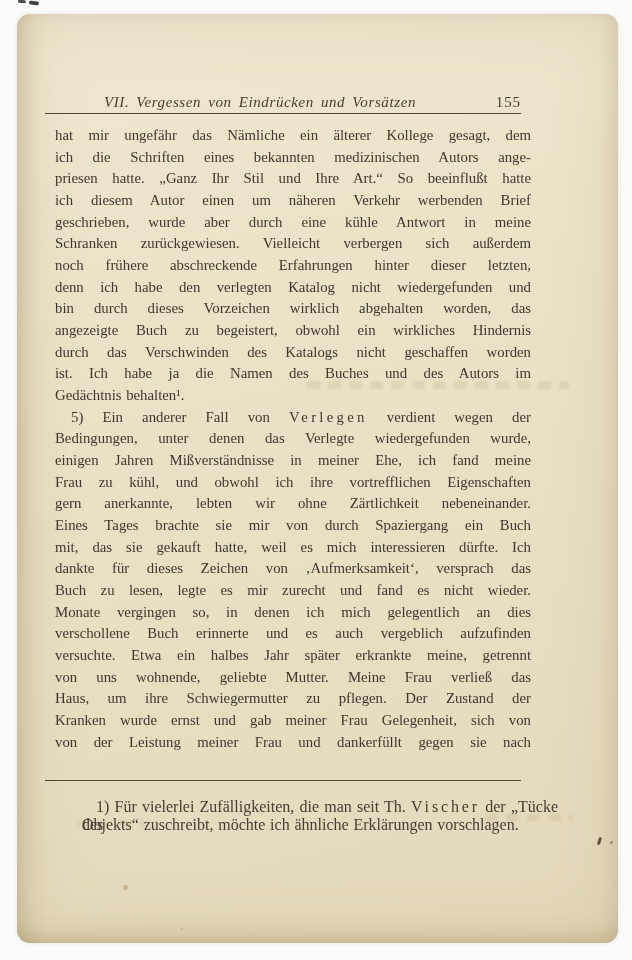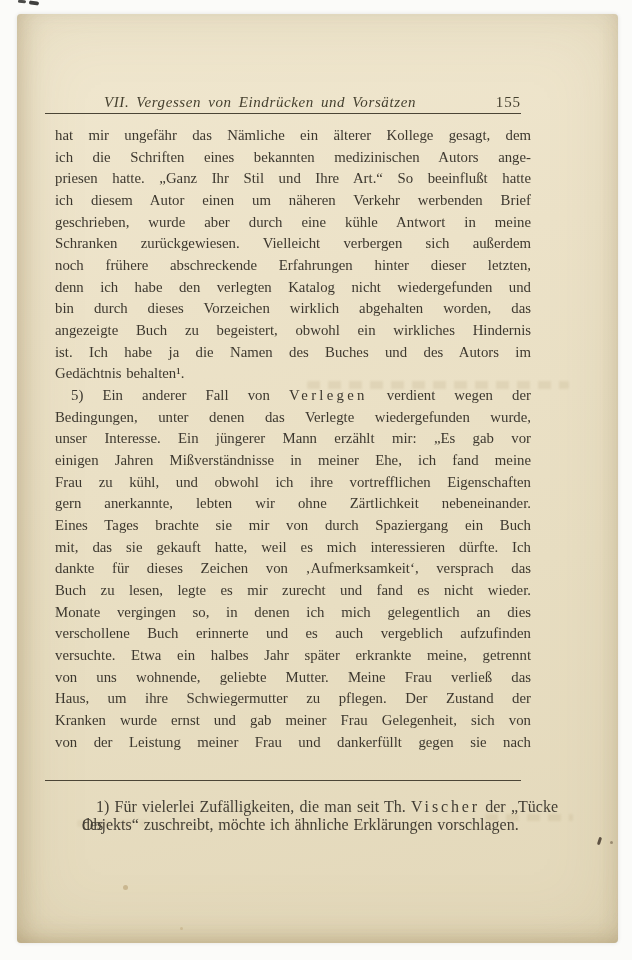--- a/index.html
+++ b/index.html
@@ -8,21 +8,21 @@
     background: #fbfbf9;
     overflow: hidden;
     font-family: "Liberation Serif", "DejaVu Serif", serif;
   }
   .scan-surface { position: relative; width: 632px; height: 960px; }
 
   .book-page {
     position: absolute;
     left: 17px; top: 14px;
     width: 601px; height: 929px;
-    border-radius: 4px;
+    border-radius: 13px;
     background: linear-gradient(168deg, #f0e7cf 0%, #ece2c8 30%, #e8dec2 62%, #e3d8ba 100%);
     box-shadow:
       inset 0 0 70px rgba(151,128,82,0.17),
       inset 14px 0 30px -14px rgba(140,113,66,0.38),
       inset -9px 0 22px -12px rgba(140,113,66,0.22),
       inset 0 -12px 26px -12px rgba(140,113,66,0.30),
       inset 0 10px 24px -14px rgba(255,252,240,0.8),
       0 0 4px rgba(0,0,0,0.10);
   }
 
@@ -154,28 +154,28 @@
           <div class="line">hat mir ungefähr das Nämliche ein älterer Kollege gesagt, dem</div>
           <div class="line">ich die Schriften eines bekannten medizinischen Autors ange-</div>
           <div class="line">priesen hatte. „Ganz Ihr Stil und Ihre Art.“ So beeinflußt hatte</div>
           <div class="line">ich diesem Autor einen um näheren Verkehr werbenden Brief</div>
           <div class="line">geschrieben, wurde aber durch eine kühle Antwort in meine</div>
           <div class="line">Schranken zurückgewiesen. Vielleicht verbergen sich außerdem</div>
           <div class="line">noch frühere abschreckende Erfahrungen hinter dieser letzten,</div>
           <div class="line">denn ich habe den verlegten Katalog nicht wiedergefunden und</div>
           <div class="line">bin durch dieses Vorzeichen wirklich abgehalten worden, das</div>
           <div class="line">angezeigte Buch zu begeistert, obwohl ein wirkliches Hindernis</div>
+          <div class="line">durch das Verschwinden des Katalogs nicht geschaffen worden</div>
           <div class="line">ist. Ich habe ja die Namen des Buches und des Autors im</div>
           <div class="line last-line">Gedächtnis behalten¹.</div>
         </div>
 
         <div>
           <div class="line indent"><span>5) Ein anderer Fall von </span><span class="spaced-word">Verlegen</span><span> verdient wegen der</span></div>
           <div class="line">Bedingungen, unter denen das Verlegte wiedergefunden wurde,</div>
-          <div class="line">unser Interesse. Ein jüngerer Mann erzählt mir: „Es gab vor</div>
           <div class="line">einigen Jahren Mißverständnisse in meiner Ehe, ich fand meine</div>
           <div class="line">Frau zu kühl, und obwohl ich ihre vortrefflichen Eigenschaften</div>
           <div class="line">gern anerkannte, lebten wir ohne Zärtlichkeit nebeneinander.</div>
           <div class="line">Eines Tages brachte sie mir von durch Spaziergang ein Buch</div>
           <div class="line">mit, das sie gekauft hatte, weil es mich interessieren dürfte. Ich</div>
           <div class="line">dankte für dieses Zeichen von ‚Aufmerksamkeit‘, versprach das</div>
           <div class="line">Buch zu lesen, legte es mir zurecht und fand es nicht wieder.</div>
           <div class="line">Monate vergingen so, in denen ich mich gelegentlich an dies</div>
           <div class="line">verschollene Buch erinnerte und es auch vergeblich aufzufinden</div>
           <div class="line">versuchte. Etwa ein halbes Jahr später erkrankte meine, getrennt</div>

